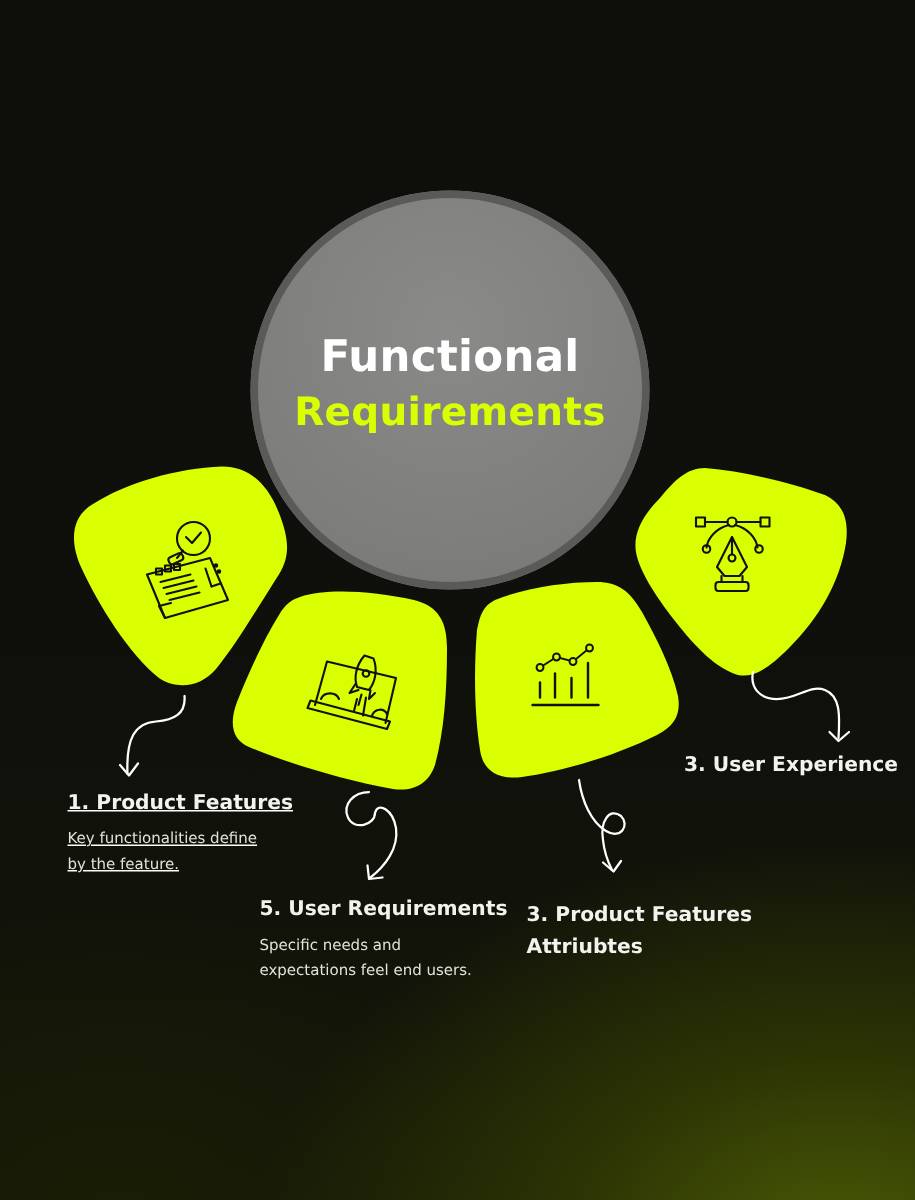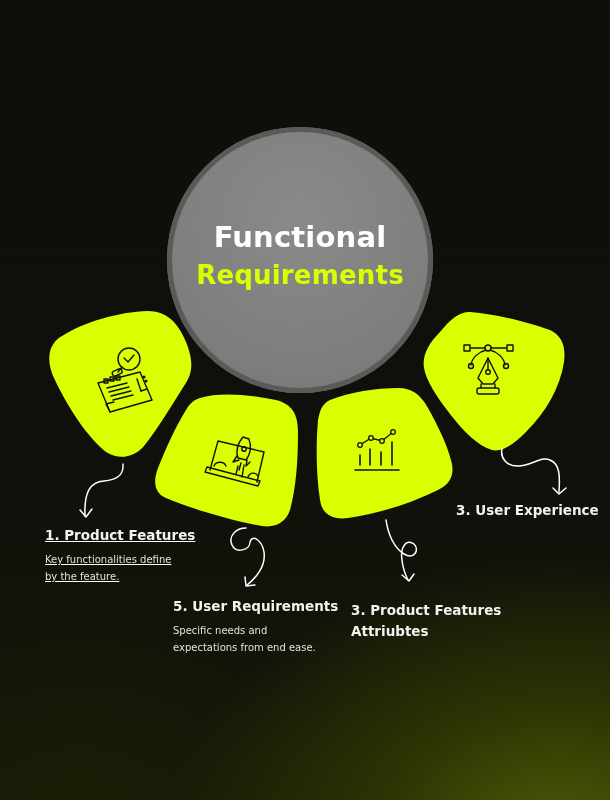--- a/index.html
+++ b/index.html
@@ -138,21 +138,21 @@
     <p>
       <span>Key functionalities define</span><br>
       <span>by the feature.</span>
     </p>
   </div>
 
   <div class="step" style="left:173px; top:596px; width:180px;">
     <h3>5. User Requirements</h3>
     <p>
       <span>Specific needs and</span><br>
-      <span>expectations from end ease.</span>
+      <span>expectations feel end users.</span>
     </p>
   </div>
 
   <div class="step" style="left:351px; top:584px; width:180px;margin-top:16px;">
     <h3>
       <span>3. Product Features</span><br>
       <span>Attriubtes</span>
     </h3>
   </div>
 

